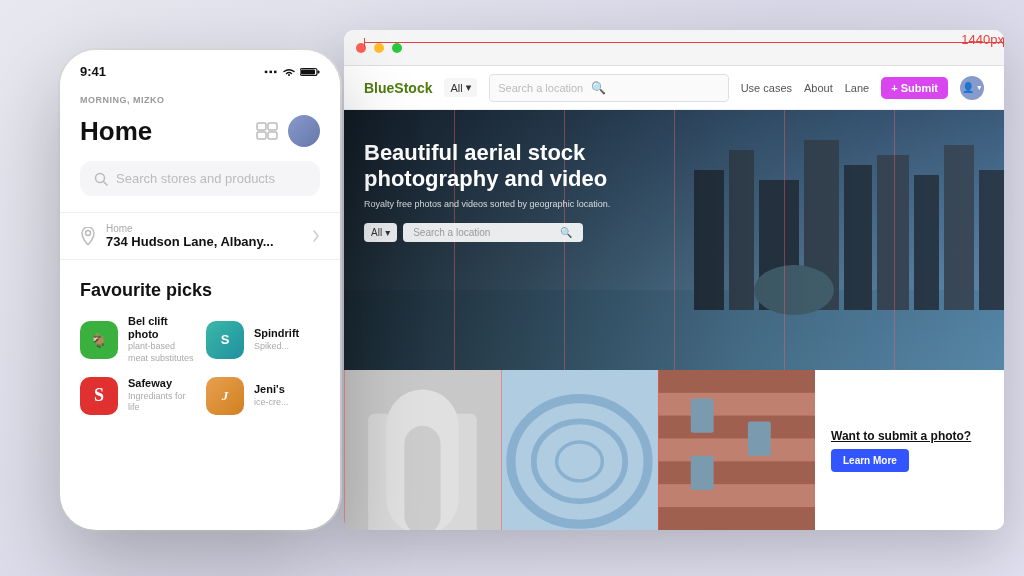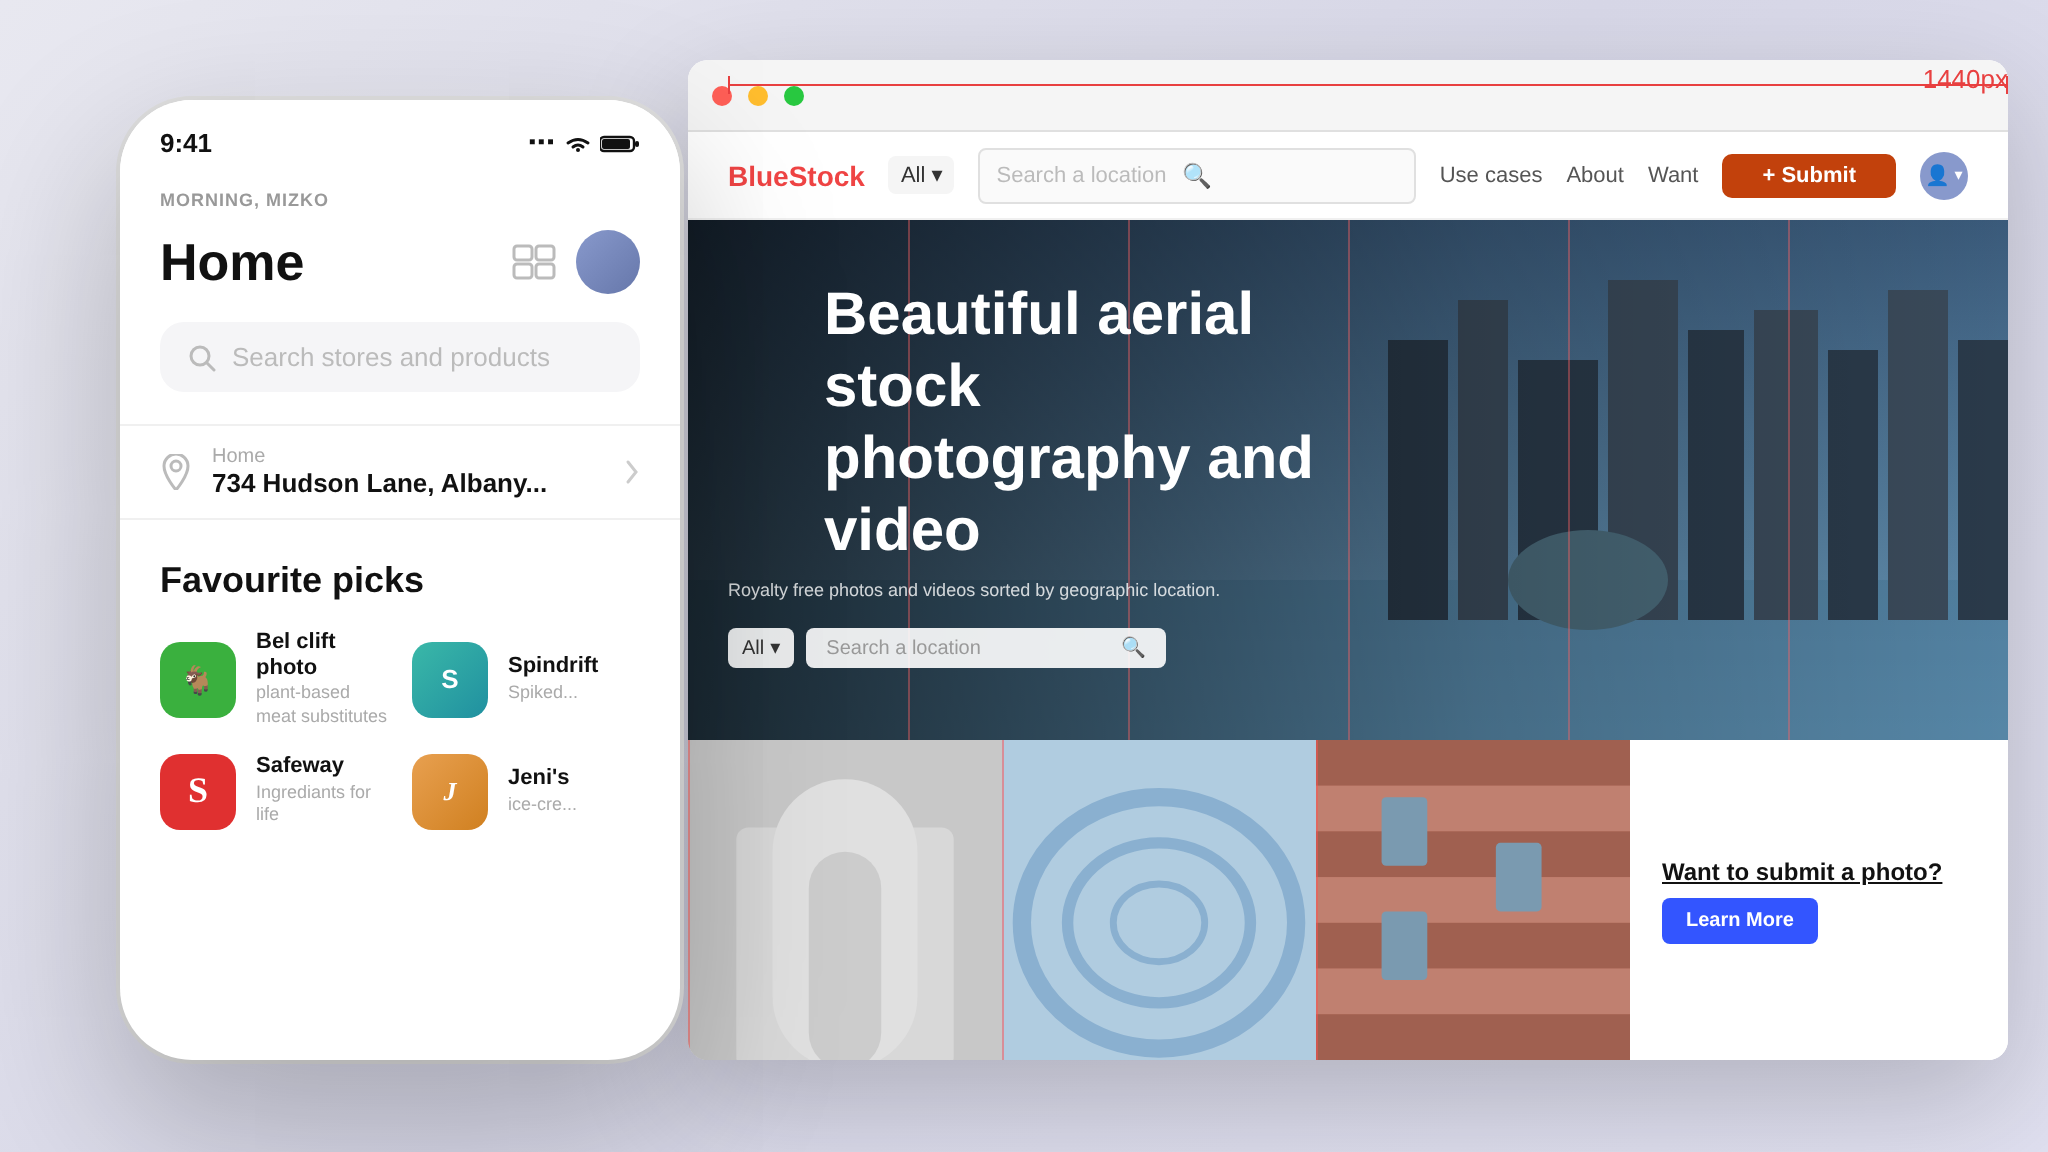--- a/index.html
+++ b/index.html
@@ -98,21 +98,21 @@
       align-items: center;
       gap: 12px;
       border-bottom: 1px solid #f0f0f0;
       position: relative;
       z-index: 5;
     }
 
     .nav-logo {
       font-weight: 700;
       font-size: 14px;
-      color: #ef4444;
+      color: #4d7c0f;
     }
 
     .nav-dropdown {
       display: flex;
       align-items: center;
       gap: 3px;
       font-size: 11px;
       color: #333;
       background: #f5f5f5;
       border-radius: 4px;
@@ -140,25 +140,25 @@
 
     .nav-links {
       display: flex;
       align-items: center;
       gap: 12px;
       font-size: 11px;
       color: #555;
     }
 
     .nav-submit-btn {
-      background: #c2410c;
+      background: #d946ef;
       color: #fff;
       border: none;
       border-radius: 5px;
-      padding: 5px 20px;
+      padding: 5px 10px;
       font-size: 11px;
       font-weight: 600;
       cursor: pointer;
     }
 
     .nav-avatar {
       width: 24px;
       height: 24px;
       border-radius: 50%;
       background: #8899cc;
@@ -194,26 +194,25 @@
 
     .hero-text {
       position: absolute;
       top: 30px;
       left: 20px;
       z-index: 4;
       color: #fff;
     }
 
     .hero-title {
-      font-size: 30px;
+      font-size: 22px;
       font-weight: 700;
       line-height: 1.2;
       max-width: 250px;
       margin-bottom: 6px;
-      margin-left: 48px;
     }
 
     .hero-subtitle {
       font-size: 9px;
       color: rgba(255,255,255,0.8);
       margin-bottom: 14px;
     }
 
     .hero-search-bar {
       display: flex;
@@ -542,21 +541,21 @@
           <span>All</span>
           <span>▾</span>
         </div>
         <div class="nav-search">
           <span style="color:#bbb;font-size:11px;">Search a location</span>
           <span class="nav-search-icon">🔍</span>
         </div>
         <div class="nav-links">
           <span>Use cases</span>
           <span>About</span>
-          <span>Want</span>
+          <span>Lane</span>
         </div>
         <button class="nav-submit-btn">+ Submit</button>
         <div class="nav-avatar">
           <span>👤</span>
           <span style="font-size:8px; margin-left:2px;">▾</span>
         </div>
       </div>
 
       <div class="website-hero">
         <div class="hero-overlay-city"></div>

